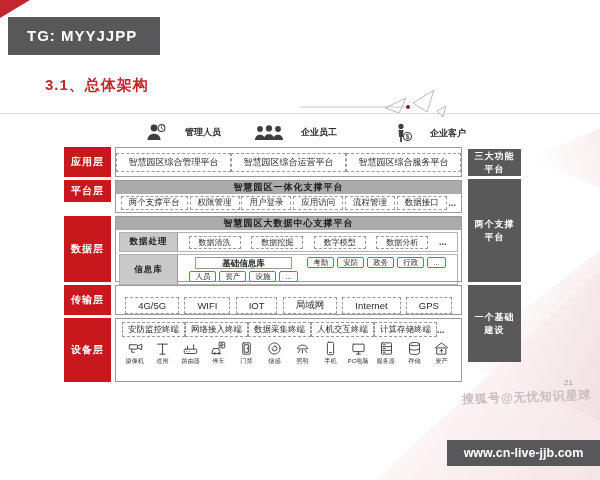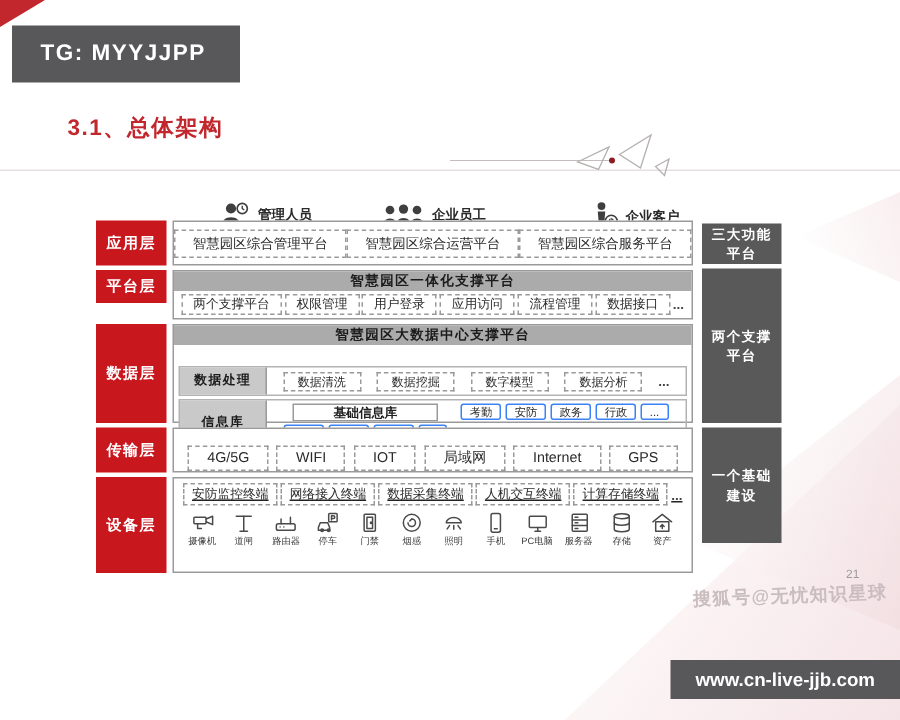--- a/index.html
+++ b/index.html
@@ -25,62 +25,62 @@
   
   .tg-badge { position:absolute; left:8px; top:17px; width:152px; height:38px;
     background:#58585a; color:#fff; font-size:15px; font-weight:bold;
     letter-spacing:1px; line-height:38px; padding-left:19px; z-index:2; }
   .page-title { position:absolute; left:45px; top:76px; font-size:15px;
     font-weight:bold; color:#c1272d; letter-spacing:1px; z-index:2; }
   .title-rule { position:absolute; left:0; top:113px; width:600px; height:1px;
     background:#e6dfdf; z-index:1; }
   .planes { position:absolute; left:300px; top:85px; z-index:1; }
   
-  .actor { position:absolute; top:134px; display:flex; align-items:center; gap:4px; z-index:2; }
+  .actor { position:absolute; top:123px; display:flex; align-items:center; gap:17px; z-index:2; }
   .actor-label { font-size:9px; font-weight:bold; color:#2a2a2a; }
   
   .layer-tab { position:absolute; left:64px; width:47px; background:#c9171e;
     color:#fff; font-weight:bold; font-size:10px; display:flex;
     align-items:center; justify-content:center; letter-spacing:1px; z-index:2; }
   .frame { position:absolute; left:115px; width:347px; background:#fff;
     border:1px solid #9a9a9a; z-index:2; }
   .gray-head { height:13px; background:#ababab; color:#1c1c1c; font-size:9px;
     font-weight:bold; display:flex; align-items:center; justify-content:center;
     letter-spacing:1px; }
   .dashed { border:1px dashed #9a9a9a; background:#fff; color:#2a2a2a;
     display:flex; align-items:center; justify-content:center; }
   .dots { color:#444; font-weight:bold; font-size:9px; align-self:center; }
   
   .row-apps { display:flex; align-items:center; justify-content:space-evenly; height:100%; }
   .app-box { width:126px; height:19px; font-size:9px; }
   
   .svc-row { display:flex; align-items:center; justify-content:space-evenly; height:18px; padding:0 3px; }
   .svc-box { height:14px; padding:0 7px; font-size:8.5px; }
   
-  .data-inner { padding:14px 3px; }
+  .data-inner { padding:2px 3px; }
   .data-row { display:flex; align-items:stretch; border:1px solid #b3b3b3; }
   .data-row + .data-row { margin-top:2px; }
   .row-label { width:58px; background:#c9c9c9; border-right:1px solid #9a9a9a;
     color:#1c1c1c; font-size:8.5px; font-weight:bold; display:flex;
     align-items:center; justify-content:center; letter-spacing:1px; flex:none; }
   .proc-items { flex:1; display:flex; align-items:center; justify-content:space-evenly; height:18px; }
   .proc-box { height:13px; padding:0 9px; font-size:8px; }
   .repo-area { flex:1; display:flex; justify-content:space-evenly; padding:2px 2px; }
   .repo-group { display:flex; flex-direction:column; align-items:center; gap:2px; }
   .repo-title { border:1px solid #9a9a9a; background:#fff; font-size:8.5px;
     font-weight:bold; height:12px; line-height:10px; padding:0 26px; }
   .chip-row { display:flex; gap:3px; }
   .chip { border:1px solid #3b82f6; border-radius:2px; background:#fff;
     font-size:7.5px; height:11px; line-height:9px; padding:0 5px; color:#2a2a2a; }
   
   .net-row { display:flex; align-items:flex-end; justify-content:space-evenly; height:100%; padding:0 4px; }
   .net-box { height:17px; padding:0 12px; font-size:9.5px; }
   
   .dev-inner { padding:3px 4px 2px; }
-  .term-row { display:flex; align-items:center; justify-content:space-between; padding:0 2px;text-decoration:underline; }
+  .term-row { display:flex; align-items:center; justify-content:flex-start; padding:0 2px; }
   .term-box { height:15px; padding:0 5px; font-size:8.5px; }
   .dev-row { display:flex; align-items:flex-end; justify-content:space-between; margin-top:4px; padding:0 2px; }
   .dev-item { display:flex; flex-direction:column; align-items:center; gap:1px; width:26px; }
   .dev-item svg { width:15px; height:15px; stroke:#4a4a4a; fill:none;
     stroke-width:1.6; stroke-linecap:round; stroke-linejoin:round; }
   .dev-label { font-size:6.5px; color:#3a3a3a; white-space:nowrap; transform:scale(.95); }
   
   .side-box { position:absolute; left:468px; width:53px; background:#595959;
     color:#fff; font-weight:bold; font-size:9px; display:flex; align-items:center;
     justify-content:center; text-align:center; line-height:1.35; padding:2px 6px;

